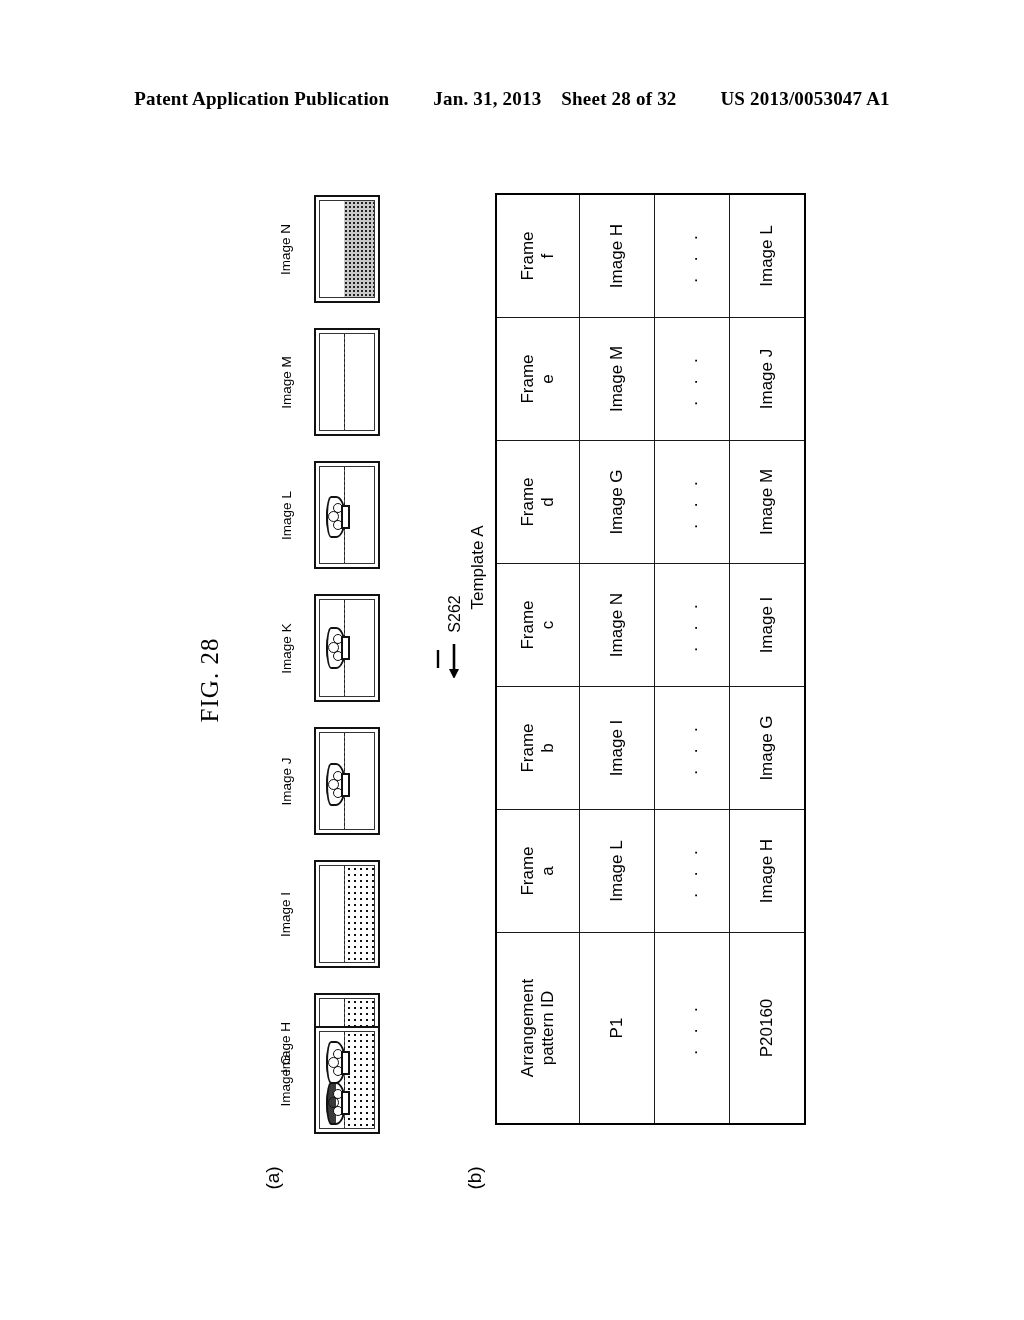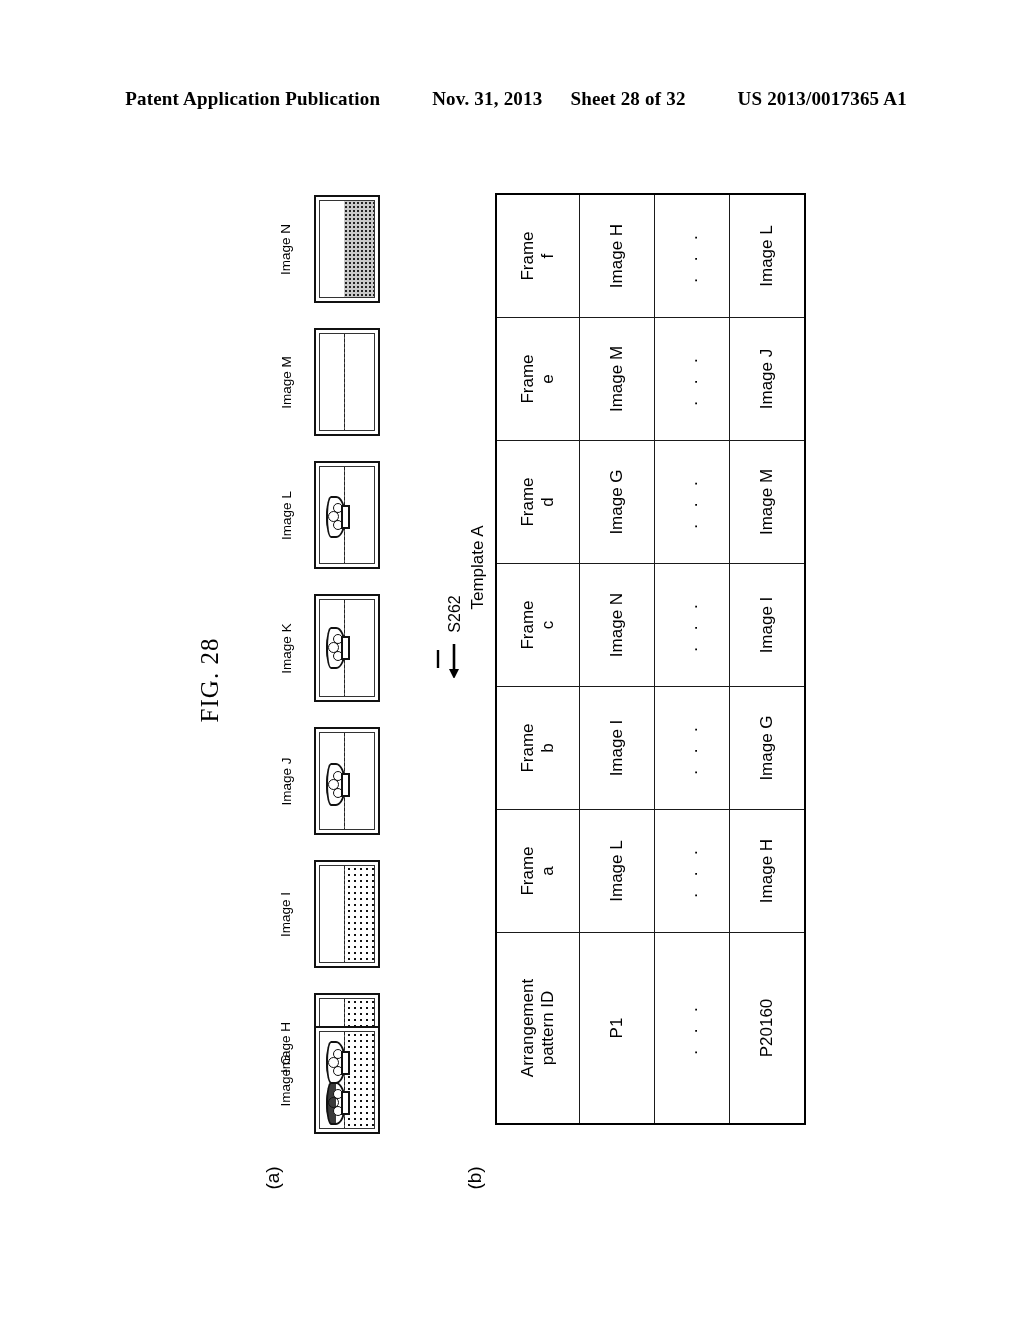--- a/index.html
+++ b/index.html
@@ -22,21 +22,21 @@
     left: 0;
     top: 88px;
     width: 1024px;
     text-align: center;
     font-family: "Liberation Serif", serif;
     font-weight: bold;
     font-size: 19px;
     letter-spacing: 0.2px;
     white-space: nowrap;
   }
-  #pub-header .seg { display: inline-block; margin-left: 8px; }
+  #pub-header .seg { display: inline-block; }
   #pub-header .gap-lg { display: inline-block; width: 34px; }
   #pub-header .gap-sm { display: inline-block; width: 10px; }
 
   
   .rot {
     transform: rotate(-90deg);
     transform-origin: 50% 50%;
     white-space: nowrap;
   }
 
@@ -270,25 +270,25 @@
   .ellipsis-row td { height: 74px; letter-spacing: 6px; }
   .frame-head { line-height: 1.18; }
   .frame-head .fl2 { display: block; }
 </style>
 </head>
 <body>
 
 <div id="pub-header">
   <span class="seg">Patent Application Publication</span>
   <span class="gap-lg"></span>
-  <span class="seg">Nov. 31, 2013</span>
+  <span class="seg">Jan. 31, 2013</span>
   <span class="gap-sm"></span>
   <span class="seg">Sheet 28 of 32</span>
   <span class="gap-lg"></span>
-  <span class="seg">US 2013/0017365 A1</span>
+  <span class="seg">US 2013/0053047 A1</span>
 </div>
 
 <div id="fig-label">
   <span class="rot">FIG. 28</span>
 </div>
 
 <div id="image-strip">
 
   <div class="strip-item" style="top:0px;">
     <div class="strip-label">

